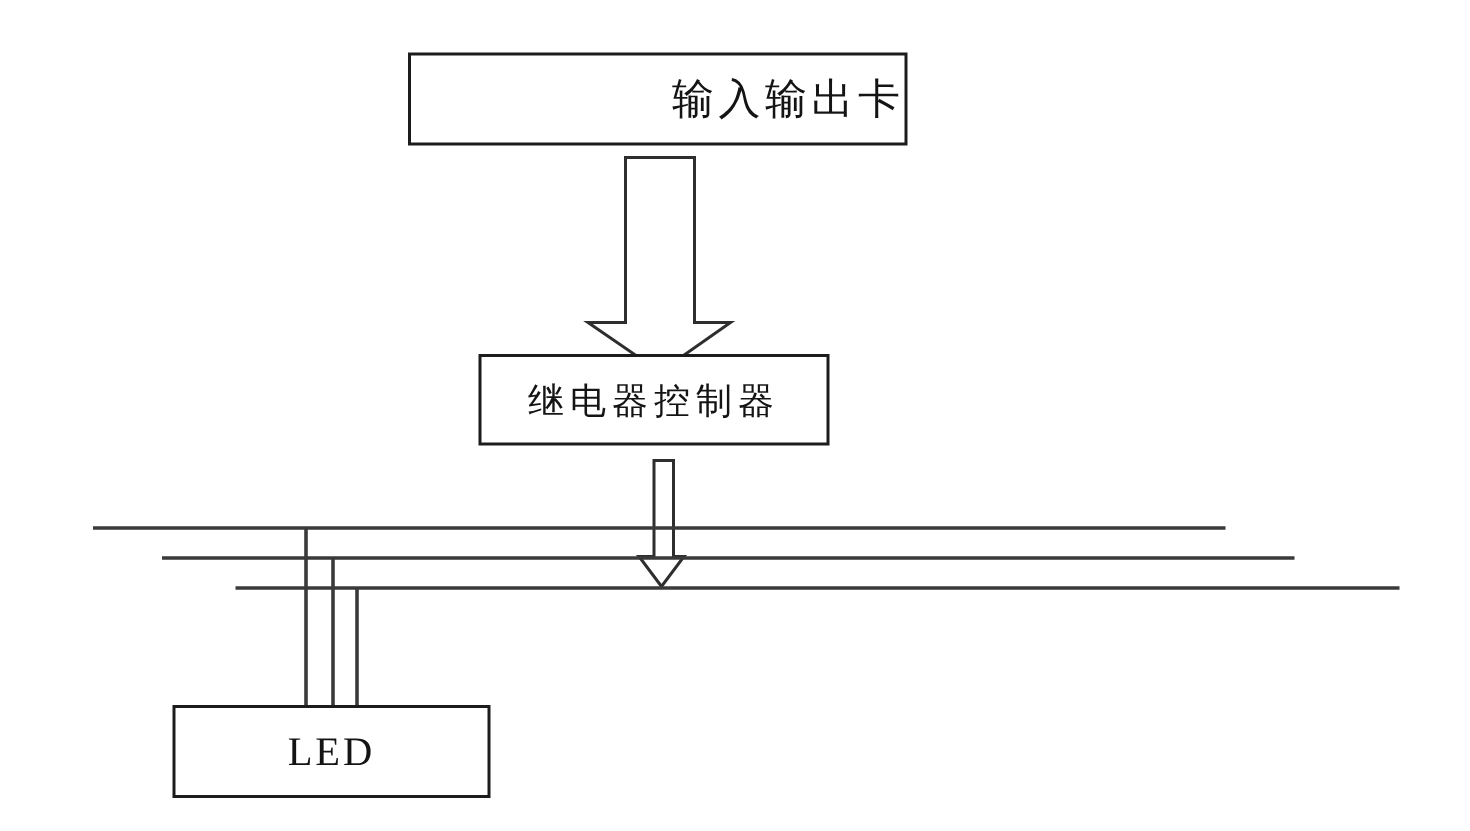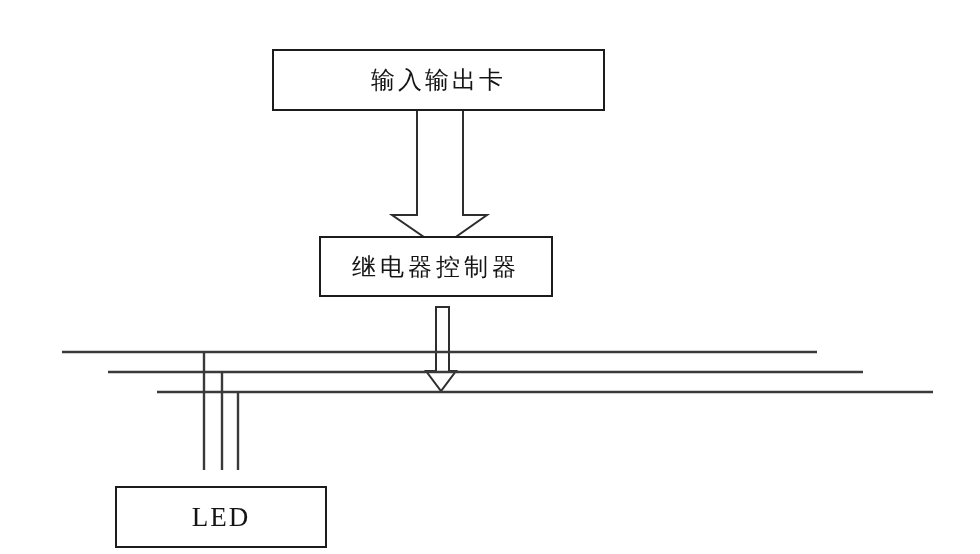--- a/index.html
+++ b/index.html
@@ -21,42 +21,42 @@
     align-items: center;
     justify-content: center;
     background: #ffffff;
     border: 2px solid #1c1c1c;
     box-sizing: border-box;
     color: #141414;
     white-space: nowrap;
   }
   #node-io-card {
     left: 272px;
-    top: 49px;
+    top: 35px;
     width: 333px;
     height: 62px;
-    font-size: 24px;
+    font-size: 28px;
     letter-spacing: 3px;
+    justify-content: flex-end;
   }
   #node-relay {
     left: 319px;
     top: 236px;
     width: 234px;
     height: 61px;
     font-size: 24px;
     letter-spacing: 4px;
   }
   #node-led {
     left: 115px;
     top: 470px;
     width: 212px;
     height: 62px;
     font-size: 27px;
     letter-spacing: 2px;
-    margin-top: 16px;
   }
   #connector-layer {
     position: absolute;
     left: 0;
     top: 0;
   }
   .wire {
     stroke: #3a3a3a;
     stroke-width: 2.4;
     fill: none;

